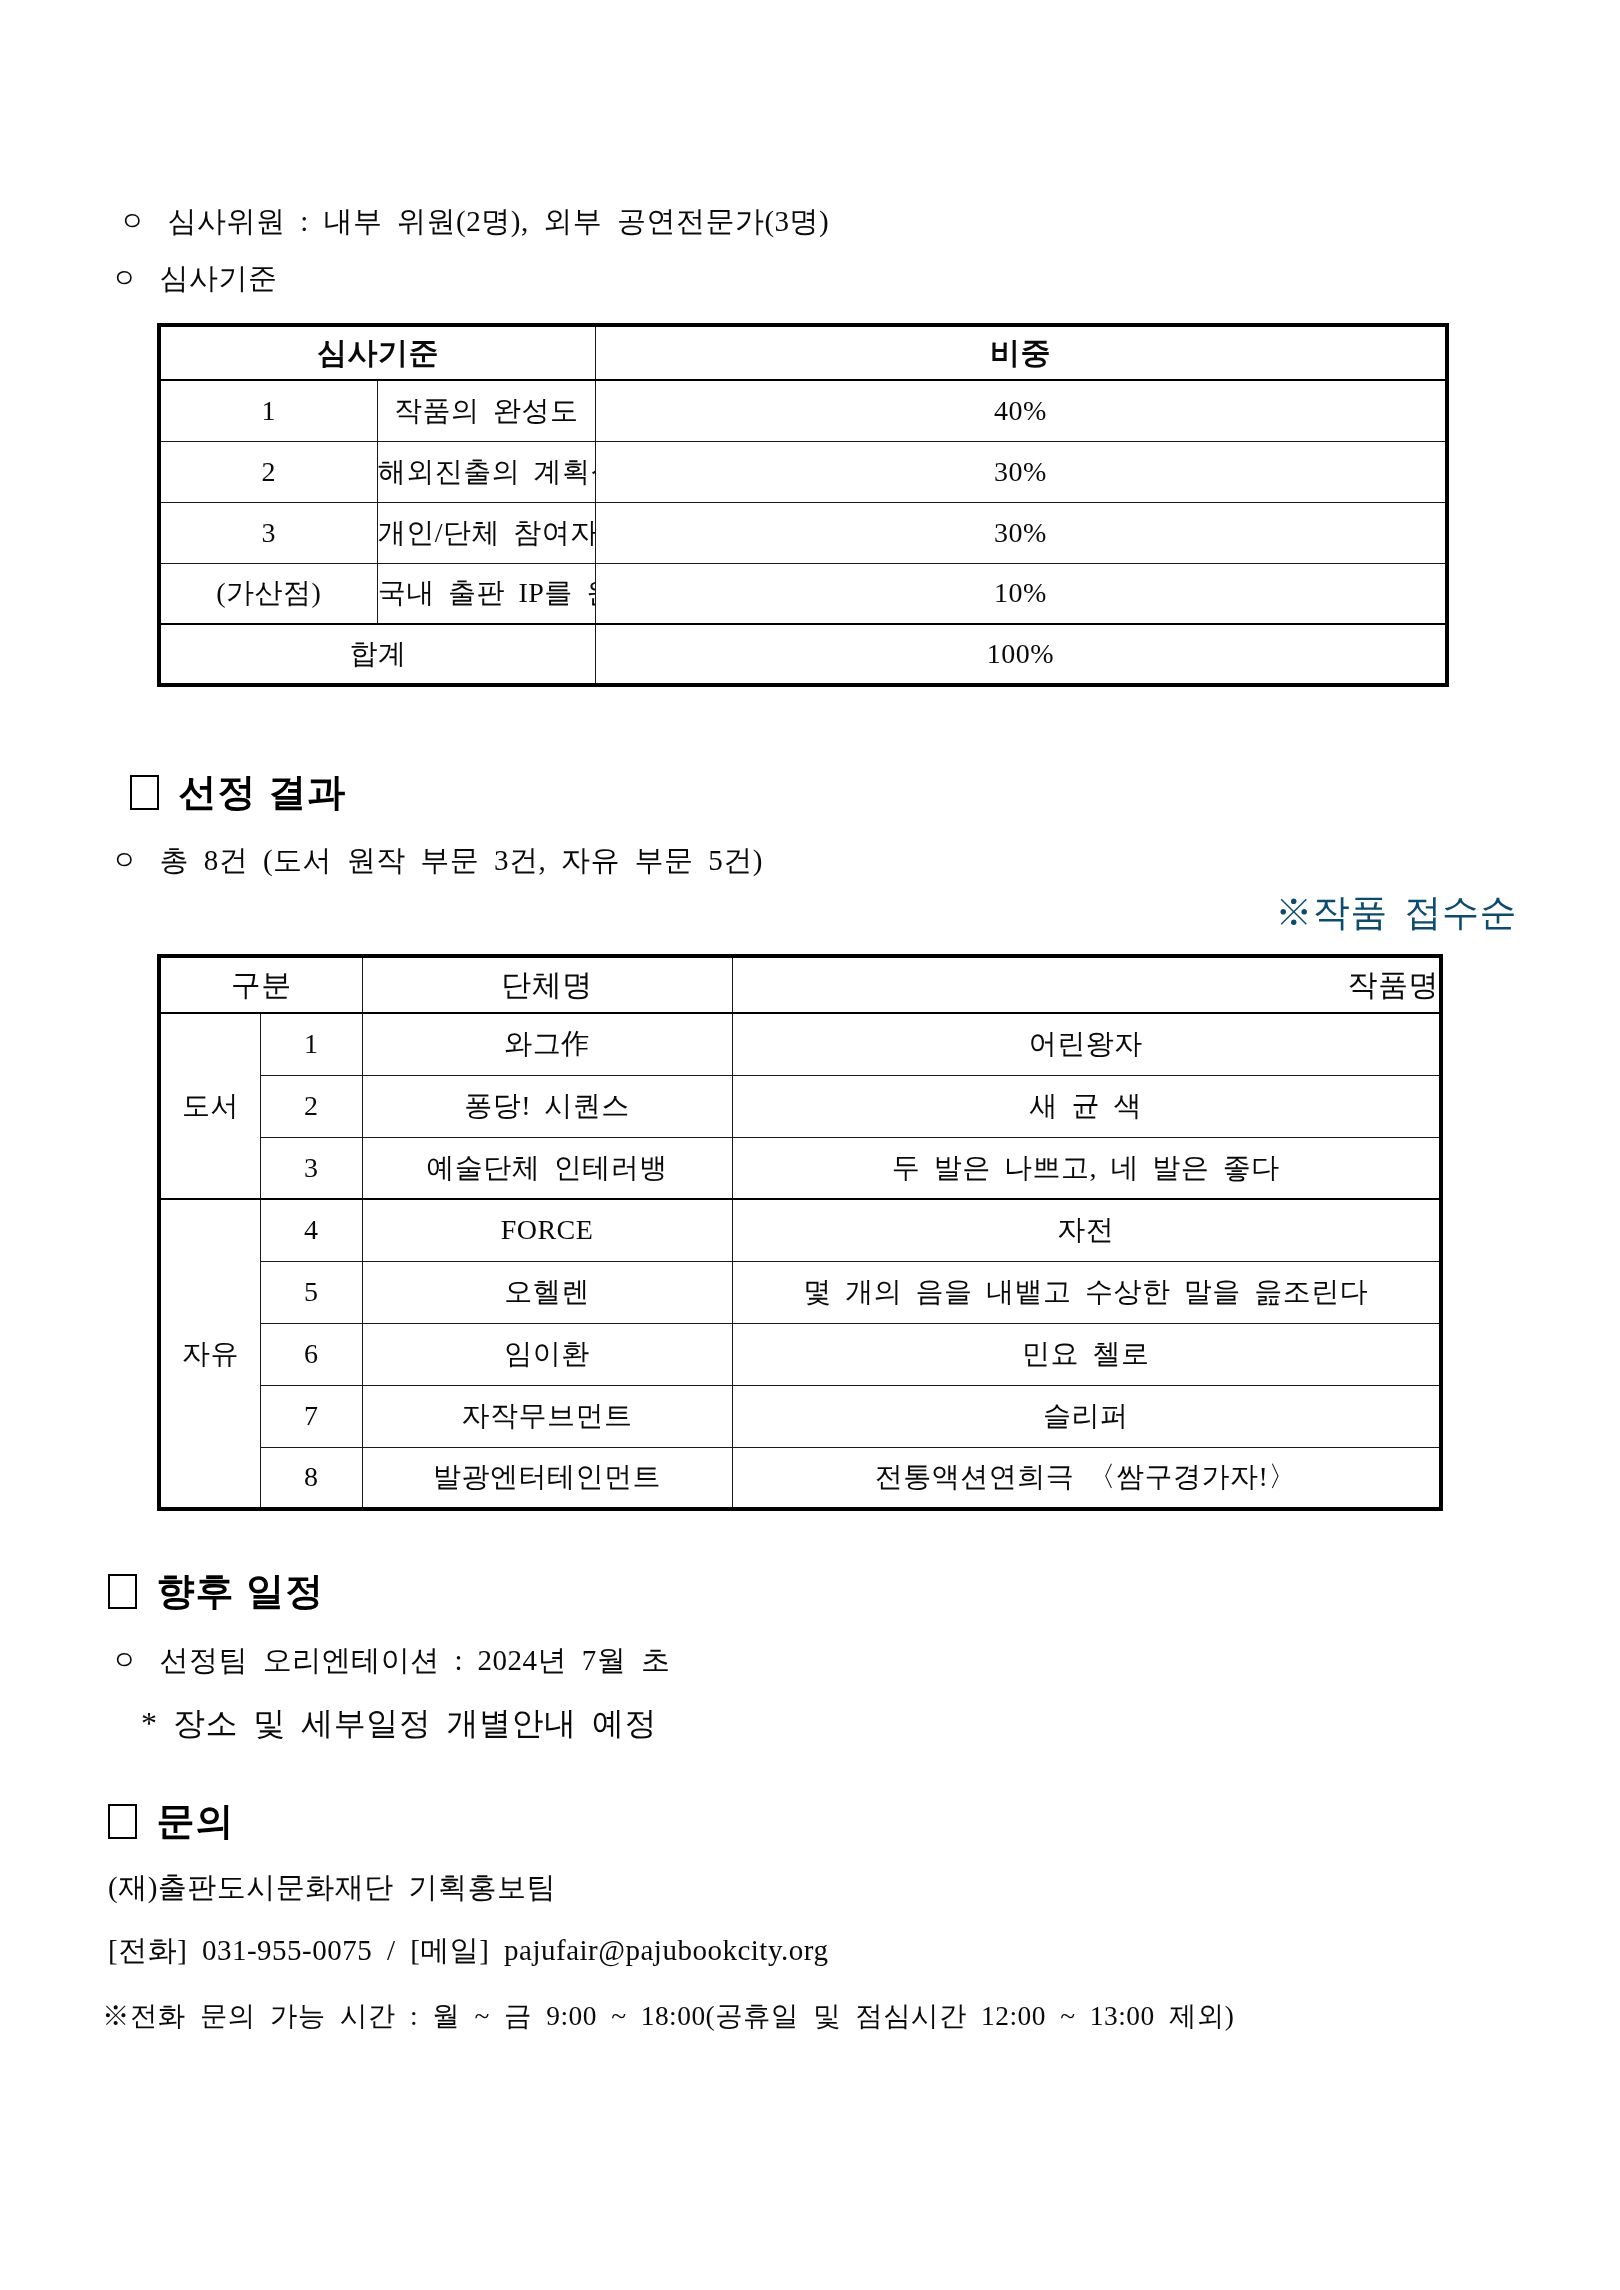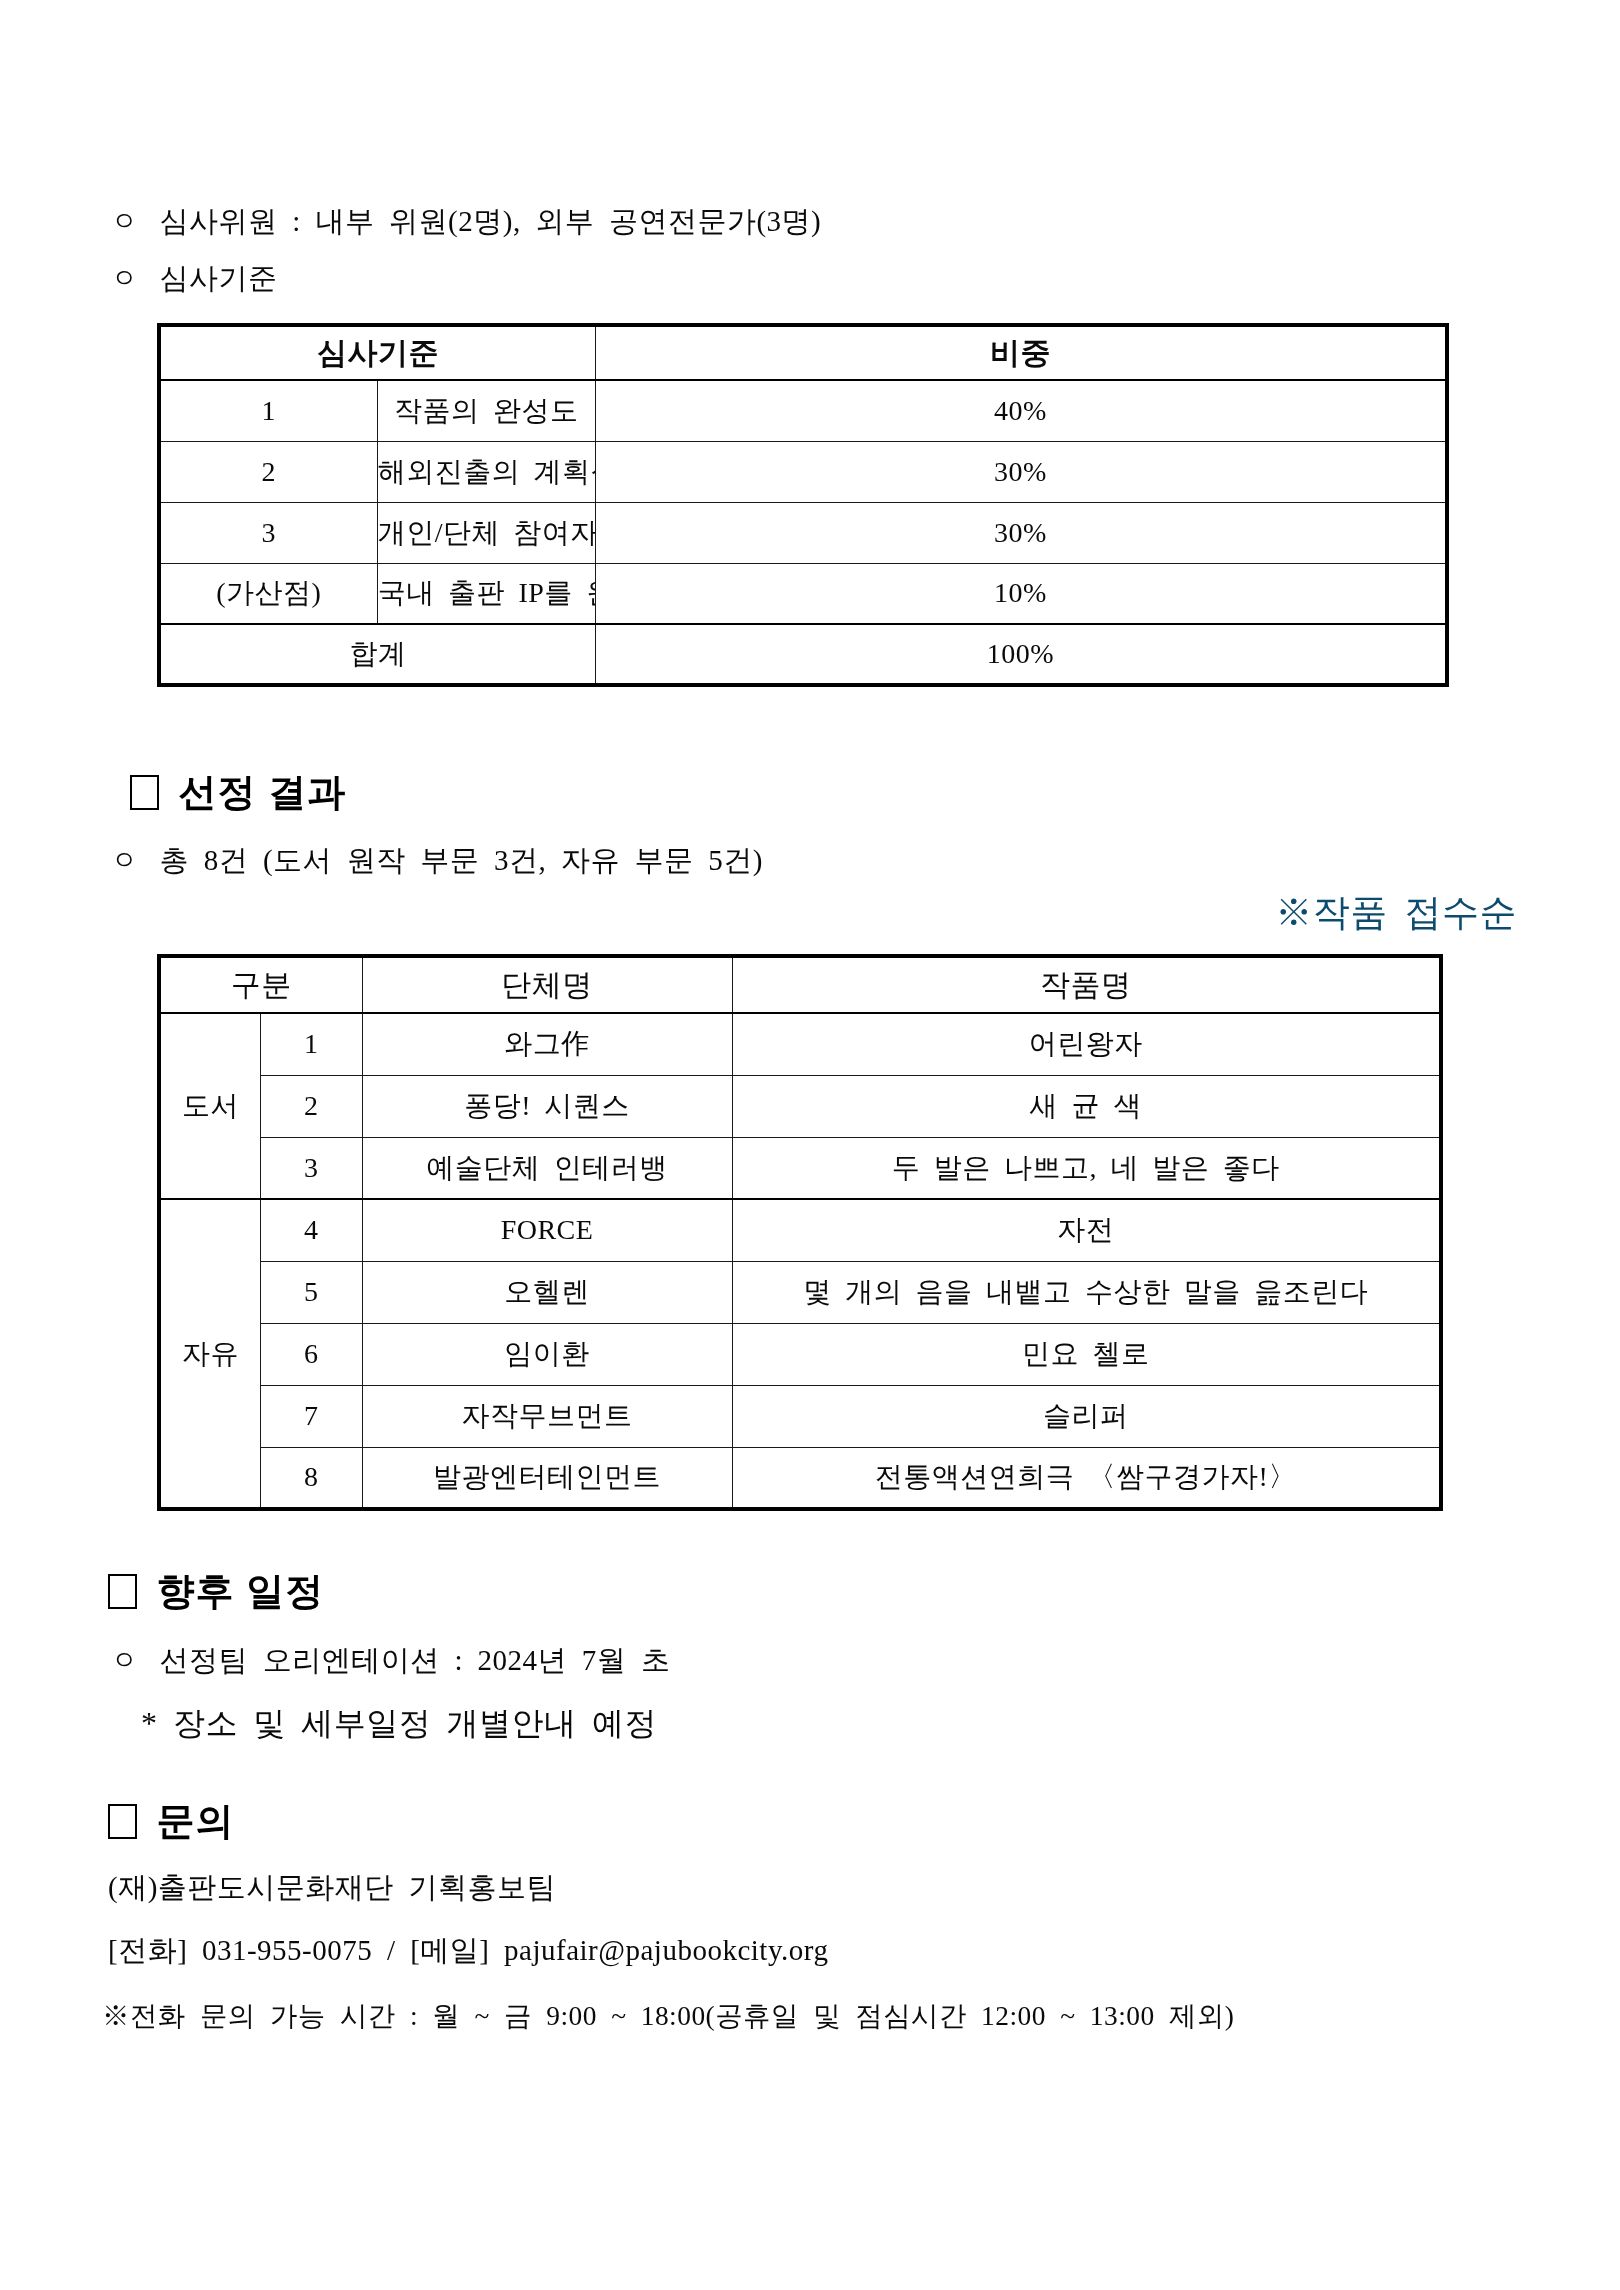--- a/index.html
+++ b/index.html
@@ -72,40 +72,40 @@
   .t1-criteria { width: 796px; }
   .t1-weight { width: 328px; }
 
   .t2 { top: 954px; left: 157px; width: 1286px; border: 4.9px solid #000; }
   .t2 .hdr td { height: 57px; font-weight: 400; font-size: 30px; border-bottom: 2.5px solid #000; }
   .t2 .row td { height: 62px; }
   .t2 .group-top td { border-top: 2.5px solid #000; }
   .c-cat { width: 116px; }
   .c-no { width: 92px; }
   .c-team { width: 370px; }
-  .c-work { width: 709px; }
+  .c-work { width: 709px; text-align: right; }
 
   .note-right {
     position: absolute;
     left: 157px;
     right: 103px;
     text-align: right;
     font-size: 37px;
     letter-spacing: 0.5px;
     word-spacing: 6.9px;
     white-space: nowrap;
     color: #0c4a6e;
   }
 </style>
 </head>
 <body>
 
 <div class="page">
 
-  <div class="line" style="top:202px; left:111px;">
+  <div class="line" style="top:202px; left:119px;">
     <span class="bullet-marker">ㅇ</span><span>심사위원 : 내부 위원(2명), 외부 공연전문가(3명)</span>
   </div>
   <div class="line" style="top:259px; left:111px;">
     <span class="bullet-marker">ㅇ</span><span>심사기준</span>
   </div>
 
   <table class="t1">
     <tbody>
         <tr class="hdr">
       <td colspan="2" class="t1-no">심사기준</td>

